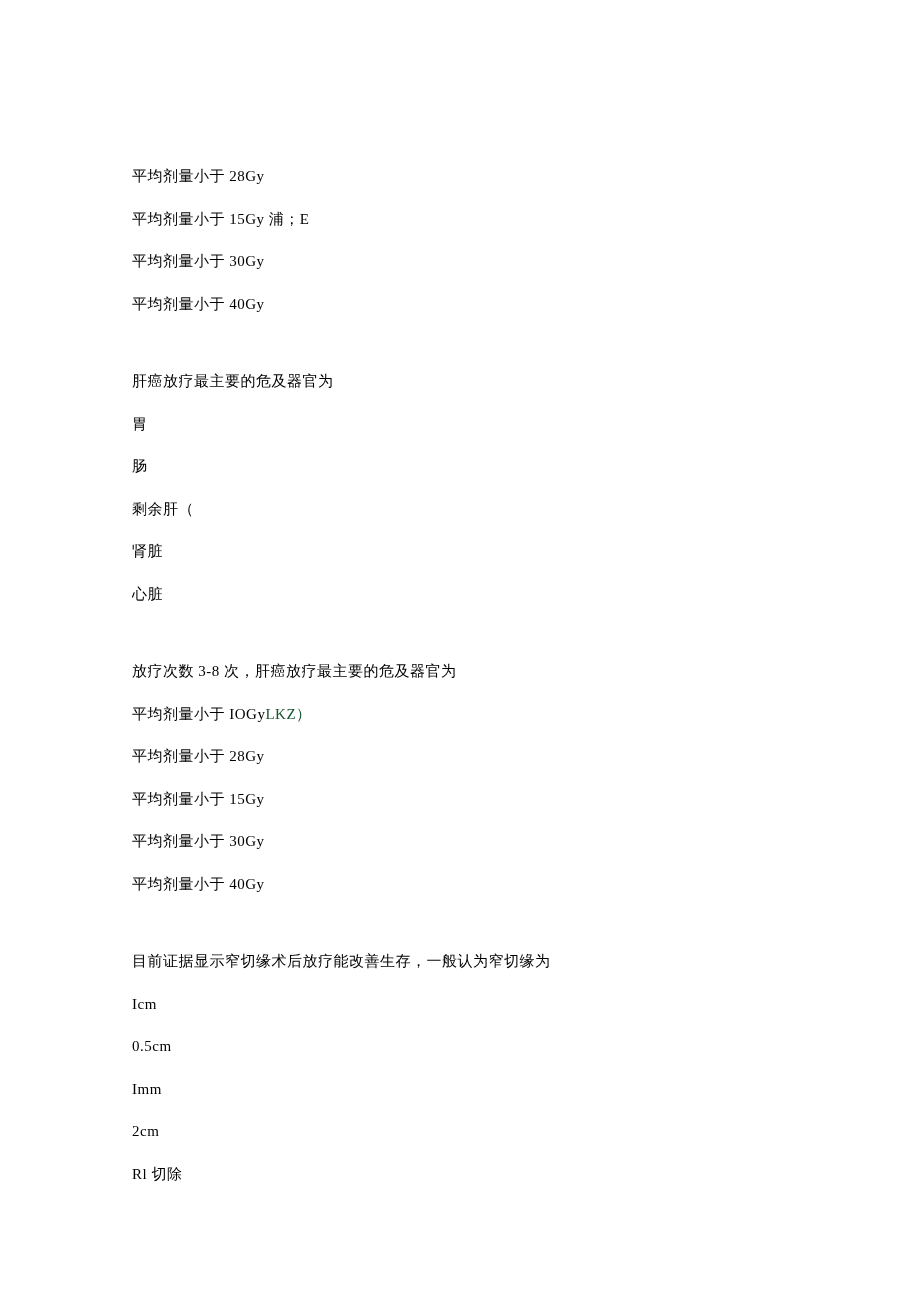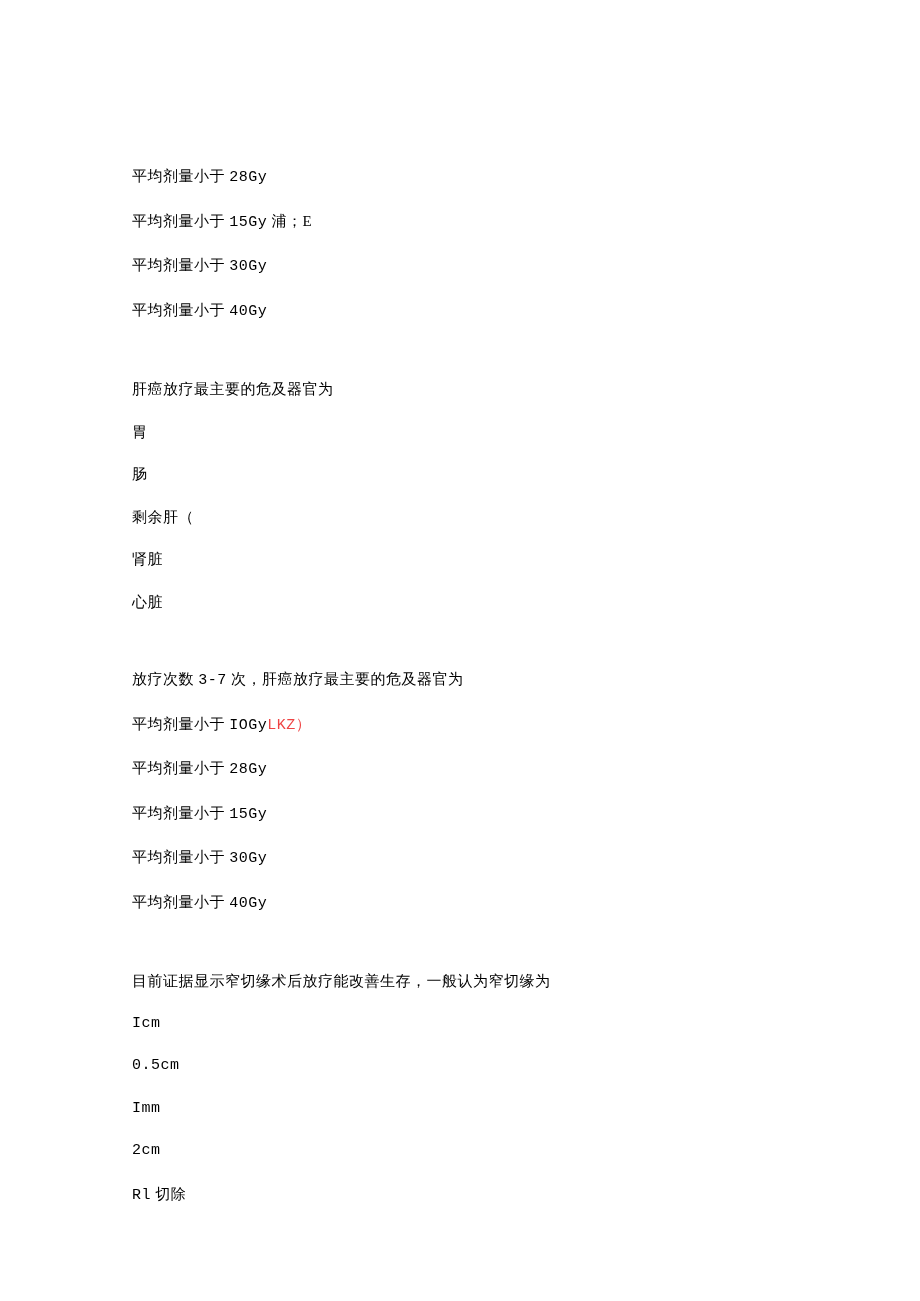--- a/index.html
+++ b/index.html
@@ -17,42 +17,42 @@
       font-size: 15px;
       line-height: 1.5;
       color: #000000;
       margin-bottom: 20px;
       letter-spacing: 0.5px;
     }
     .section-gap {
       margin-top: 55px;
     }
     .arial {
-      font-family: Liberation Mono, monospace;
+      font-family: Liberation Serif, serif;
     }
     .highlight {
-      color: #ef4444;
+      color: #14532d;
     }
   </style>
 </head>
 <body>
 
 <div class="line"><span>平均剂量小于 </span><span class="arial">28Gy</span></div>
 <div class="line"><span>平均剂量小于 </span><span class="arial">15Gy</span><span> 浦；E</span></div>
 <div class="line"><span>平均剂量小于 </span><span class="arial">30Gy</span></div>
 <div class="line"><span>平均剂量小于 </span><span class="arial">40Gy</span></div>
 
 <div class="line section-gap">肝癌放疗最主要的危及器官为</div>
 <div class="line">胃</div>
 <div class="line">肠</div>
 <div class="line">剩余肝（</div>
 <div class="line">肾脏</div>
 <div class="line">心脏</div>
 
-<div class="line section-gap"><span>放疗次数 </span><span class="arial">3-7</span><span> 次，肝癌放疗最主要的危及器官为</span></div>
+<div class="line section-gap"><span>放疗次数 </span><span class="arial">3-8</span><span> 次，肝癌放疗最主要的危及器官为</span></div>
 <div class="line"><span>平均剂量小于 </span><span class="arial">IOGy</span><span class="arial highlight">LKZ）</span></div>
 <div class="line"><span>平均剂量小于 </span><span class="arial">28Gy</span></div>
 <div class="line"><span>平均剂量小于 </span><span class="arial">15Gy</span></div>
 <div class="line"><span>平均剂量小于 </span><span class="arial">30Gy</span></div>
 <div class="line"><span>平均剂量小于 </span><span class="arial">40Gy</span></div>
 
 <div class="line section-gap">目前证据显示窄切缘术后放疗能改善生存，一般认为窄切缘为</div>
 <div class="line arial">Icm</div>
 <div class="line arial">0.5cm</div>
 <div class="line arial">Imm</div>

